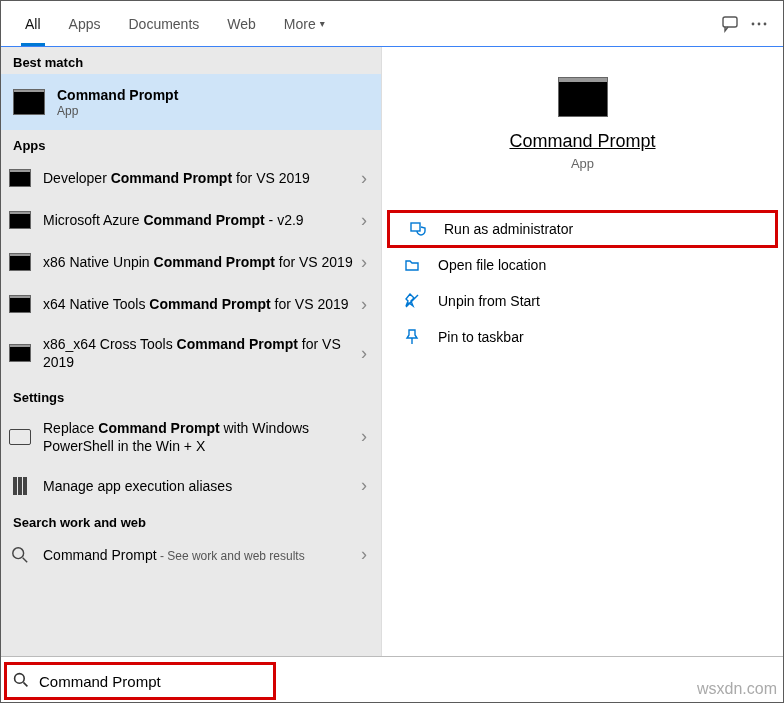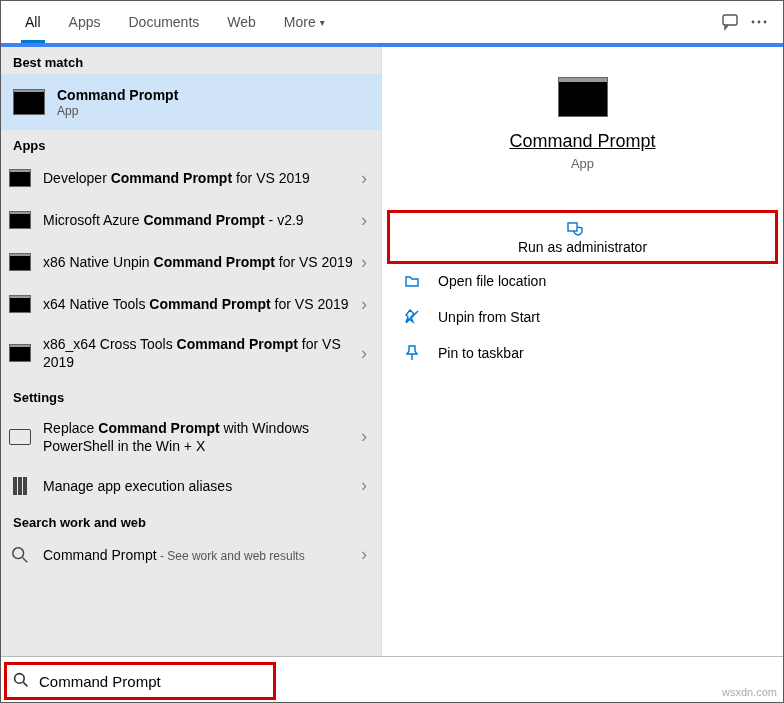--- a/index.html
+++ b/index.html
@@ -15,21 +15,21 @@
       overflow: hidden;
     }
 
     
     .tabs-row {
       height: 46px;
       background: #fff;
       display: flex;
       align-items: center;
       padding: 0 10px;
-      border-bottom: 4px solid #3b82f6;
+      border-bottom: 1px solid #3b82f6;
     }
     .tab {
       padding: 0 14px;
       height: 100%;
       display: flex;
       align-items: center;
       color: #555;
       cursor: pointer;
       position: relative;
     }
@@ -132,21 +132,20 @@
       width: 20px; height: 20px;
       margin-right: 16px;
       color: #0078d4;
       display:flex;align-items:center;justify-content:center;
     }
     .action-item.highlighted {
       outline: 3px solid #d40000;
       outline-offset: -2px;
       margin: 0 6px;
       padding: 8px 20px;
-      flex-direction: column;
     }
 
     
     .search-bar-area {
       position: absolute;
       left: 0; right: 0; bottom: 0;
       height: 46px;
       background: #fff;
       border-top: 1px solid #bbb;
     }
@@ -163,21 +162,21 @@
     }
     .search-box-container .sicn { width:18px; margin-right:8px; color:#333; }
     .search-input {
       border:none; outline:none;
       font-size:15px;
       flex:1;
     }
     .watermark {
       position:absolute;
       right:6px; bottom:4px;
-      font-size:11px;
+      font-size:16px;
       color:#aaa;
     }
 
     .settings-icon-box {
       width:22px;height:16px;border:1.5px solid #444;border-radius:2px;
     }
     .aliases-icon { display:flex; gap:1px; }
     .aliases-icon span{ width:4px;height:18px;background:#444;}
     b { font-weight:600; }
   </style>

